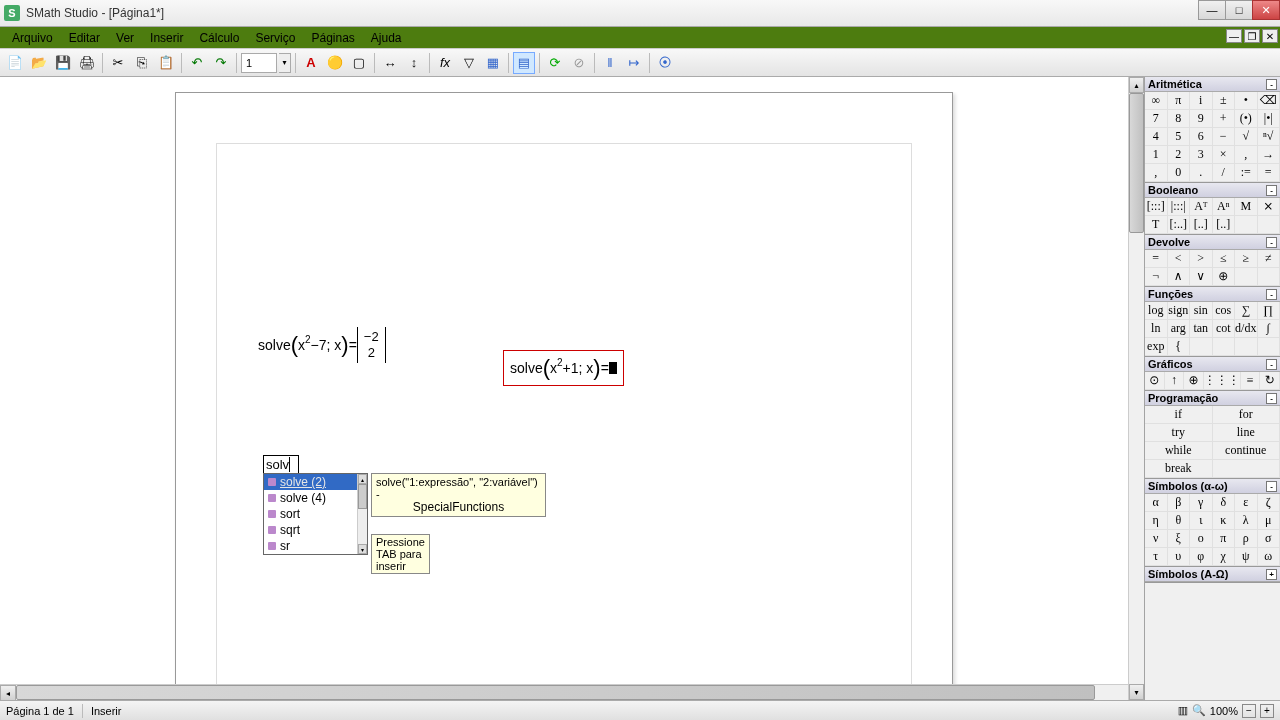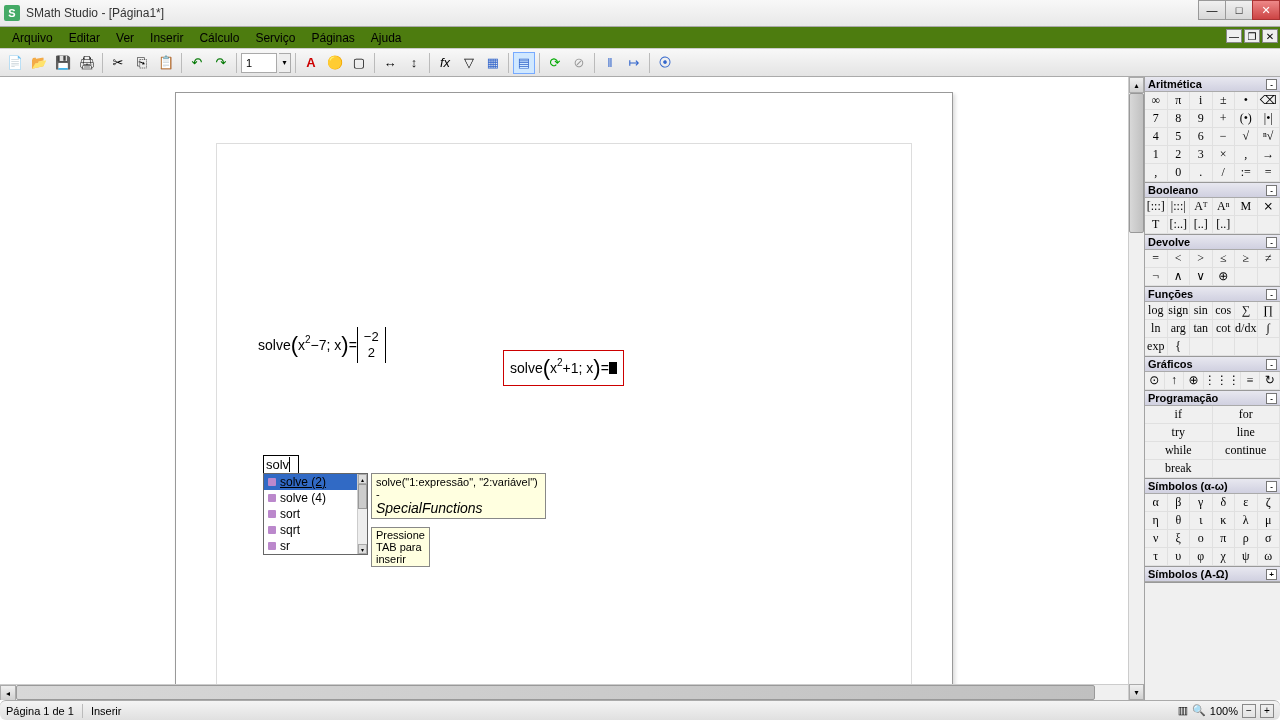--- a/index.html
+++ b/index.html
@@ -49,41 +49,41 @@
 .lparen, .rparen { font-size: 22px; font-weight: 100; position: relative; }
 .matrix { display: inline-flex; border-left: 1.5px solid #000; border-right: 1.5px solid #000; padding: 2px 6px; flex-direction: column; align-items: center; font-size: 13px; line-height: 16px; }
 .placeholder { display: inline-block; width: 8px; height: 12px; background: #000; }
 
 
 .ac-box { position: absolute; left: 263px; top: 363px; }
 .ac-input { width: 36px; border: 1px solid #000; font-family: 'Courier New', monospace; font-size: 13px; padding: 1px 2px; background: #fff; }
 .ac-cursor { border-right: 1px solid #000; }
 .ac-list { position: absolute; top: 18px; left: 0; width: 105px; background: #fff; border: 1px solid #666; font-size: 12px; }
 .ac-item { padding: 1px 4px; display: flex; align-items: center; gap: 4px; cursor: pointer; }
-.ac-sel { background: #316ac5; color: #000000; text-decoration: underline; }
+.ac-sel { background: #316ac5; color: #e5e5e5; text-decoration: underline; }
 .ac-icon { width: 8px; height: 8px; background: #b8c; border-radius: 1px; font-size: 8px; }
 .ac-scrollbar { position: absolute; right: 0; top: 0; bottom: 0; width: 10px; background: #eee; border-left: 1px solid #ccc; }
 .ac-sb-btn { height: 10px; background: #ddd; border: 1px solid #aaa; font-size: 6px; display: flex; align-items: center; justify-content: center; }
 .ac-sb-thumb { position: absolute; top: 10px; left: 0; right: 0; height: 25px; background: #ccc; border: 1px solid #999; }
 
 .ac-tooltip { position: absolute; top: 18px; left: 108px; width: 175px; background: #ffffe0; border: 1px solid #888; font-size: 11px; padding: 2px 4px; }
-.ac-tip-src { font-style: italic; text-align: left; font-size: 14px; }
-.ac-tabhint { position: absolute; top: 72px; left: 108px; background: #ffffe0; border: 1px solid #888; font-size: 11px; padding: 1px 4px; }
+.ac-tip-src { text-align: center; font-size: 12px; }
+.ac-tabhint { position: absolute; top: 79px; left: 108px; background: #ffffe0; border: 1px solid #888; font-size: 11px; padding: 1px 4px; }
 
 
 .side-panels { width: 136px; background: #f0f0f0; border-left: 1px solid #a3a3a3; overflow: hidden; font-size: 11px; }
 .panel { border-bottom: 1px solid #999; }
 .panel-header { background: linear-gradient(to bottom, #e8e8f0, #d0d0e0); padding: 1px 3px; font-weight: bold; font-size: 11px; display: flex; justify-content: space-between; align-items: center; border-bottom: 1px solid #aaa; }
 .panel-collapse { width: 11px; height: 11px; border: 1px solid #777; background: #fff; font-size: 8px; display: flex; align-items: center; justify-content: center; cursor: pointer; }
 .panel-body { display: grid; grid-template-columns: repeat(6, 1fr); }
 .panel-body.cols4 { grid-template-columns: repeat(2, 1fr); }
 .pb-btn { height: 18px; display: flex; align-items: center; justify-content: center; font-family: 'Times New Roman', serif; font-size: 12px; cursor: pointer; border-right: 1px solid #e0e0e0; border-bottom: 1px solid #e0e0e0; }
 
 
-.statusbar { position: absolute; bottom: 0; left: 0; right: 0; height: 20px; background: linear-gradient(to bottom, #f4f4f4, #e0e0e0); border-top: 1px solid #aaa; display: flex; align-items: center; font-size: 11px; padding: 0 6px; border-radius: 6px; }
+.statusbar { position: absolute; bottom: 0; left: 0; right: 0; height: 20px; background: linear-gradient(to bottom, #f4f4f4, #e0e0e0); border-top: 1px solid #aaa; display: flex; align-items: center; font-size: 11px; padding: 0 6px; }
 .status-sep { width: 1px; height: 14px; background: #bbb; margin: 0 8px; }
 .status-right { margin-left: auto; display: flex; align-items: center; gap: 4px; }
 .zoom-btn { width: 14px; height: 14px; border: 1px solid #888; font-size: 10px; display: flex; align-items: center; justify-content: center; }
 
 .side-handle { position: absolute; left: 1128px; top: 77px; width: 8px; height: 580px; background: repeating-linear-gradient(#ddd, #ddd 2px, #ccc 2px, #ccc 4px); border: 1px solid #aaa; }
 .page-marker { position: absolute; left: 1128px; top: 242px; width: 8px; height: 8px; background: #c00; }
 </style>
 </head>
 <body>
 

